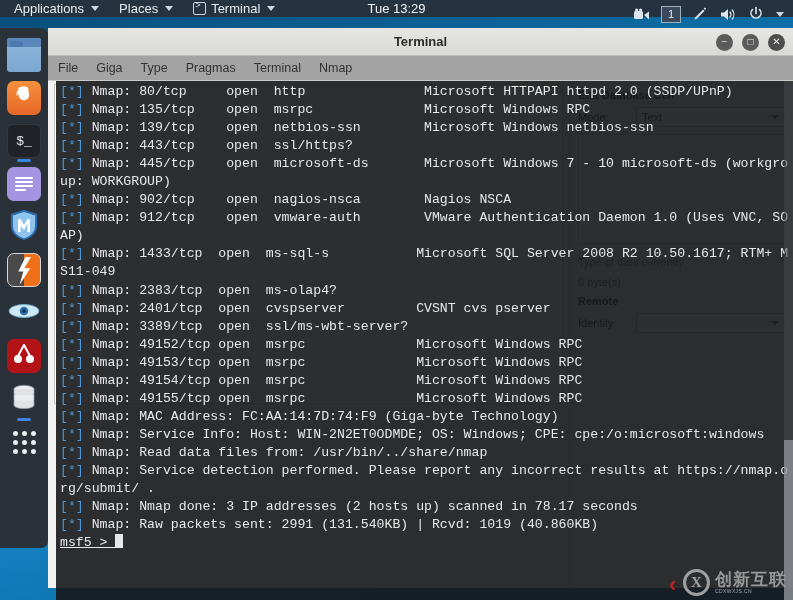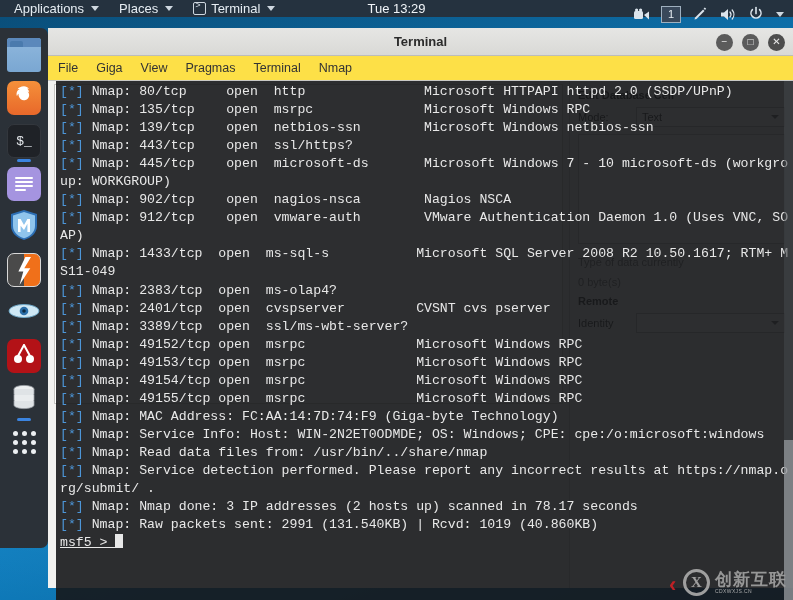--- a/index.html
+++ b/index.html
@@ -263,21 +263,21 @@
   }
   .tw-btn {
     width: 17px; height: 17px; border-radius: 50%;
     background: #5b5b5b; color: #e9e9e9;
     display: flex; align-items: center; justify-content: center;
     font-size: 10px; line-height: 1;
   }
   .tw-btn.close { background: #4d4d4d; }
   .term-menubar {
     height: 25px;
-    background: #fde047;
+    background: #a3a3a3;
     border-bottom: 1px solid #c9c9c5;
     display: flex; align-items: center;
     padding-left: 10px; gap: 18px;
     font-size: 12.5px; color: #333;
   }
   .term-body {
     flex: 1;
     background: rgba(22,23,25,0.90);
     position: relative;
     overflow: hidden;
@@ -408,21 +408,21 @@
       <div class="tw-btns">
         <div class="tw-btn">−</div>
         <div class="tw-btn">□</div>
         <div class="tw-btn close">✕</div>
       </div>
     </div>
 
     <div class="term-menubar">
       <span>File</span>
       <span>Giga</span>
-      <span>View</span>
+      <span>Type</span>
       <span>Pragmas</span>
       <span>Terminal</span>
       <span>Nmap</span>
     </div>
 
     <div class="term-body">
       <div class="term-text" id="term-text"><span class="ln"><span class="tok">[*]</span><span> Nmap: 80/tcp     open  http               Microsoft HTTPAPI httpd 2.0 (SSDP/UPnP)</span></span><span class="ln"><span class="tok">[*]</span><span> Nmap: 135/tcp    open  msrpc              Microsoft Windows RPC</span></span><span class="ln"><span class="tok">[*]</span><span> Nmap: 139/tcp    open  netbios-ssn        Microsoft Windows netbios-ssn</span></span><span class="ln"><span class="tok">[*]</span><span> Nmap: 443/tcp    open  ssl/https?</span></span><span class="ln"><span class="tok">[*]</span><span> Nmap: 445/tcp    open  microsoft-ds       Microsoft Windows 7 - 10 microsoft-ds (workgroup: WORKGROUP)</span></span><span class="ln"><span class="tok">[*]</span><span> Nmap: 902/tcp    open  nagios-nsca        Nagios NSCA</span></span><span class="ln"><span class="tok">[*]</span><span> Nmap: 912/tcp    open  vmware-auth        VMware Authentication Daemon 1.0 (Uses VNC, SOAP)</span></span><span class="ln"><span class="tok">[*]</span><span> Nmap: 1433/tcp  open  ms-sql-s           Microsoft SQL Server 2008 R2 10.50.1617; RTM+ MS11-049</span></span><span class="ln"><span class="tok">[*]</span><span> Nmap: 2383/tcp  open  ms-olap4?</span></span><span class="ln"><span class="tok">[*]</span><span> Nmap: 2401/tcp  open  cvspserver         CVSNT cvs pserver</span></span><span class="ln"><span class="tok">[*]</span><span> Nmap: 3389/tcp  open  ssl/ms-wbt-server?</span></span><span class="ln"><span class="tok">[*]</span><span> Nmap: 49152/tcp open  msrpc              Microsoft Windows RPC</span></span><span class="ln"><span class="tok">[*]</span><span> Nmap: 49153/tcp open  msrpc              Microsoft Windows RPC</span></span><span class="ln"><span class="tok">[*]</span><span> Nmap: 49154/tcp open  msrpc              Microsoft Windows RPC</span></span><span class="ln"><span class="tok">[*]</span><span> Nmap: 49155/tcp open  msrpc              Microsoft Windows RPC</span></span><span class="ln"><span class="tok">[*]</span><span> Nmap: MAC Address: FC:AA:14:7D:74:F9 (Giga-byte Technology)</span></span><span class="ln"><span class="tok">[*]</span><span> Nmap: Service Info: Host: WIN-2N2ET0ODMDE; OS: Windows; CPE: cpe:/o:microsoft:windows</span></span><span class="ln"><span class="tok">[*]</span><span> Nmap: Read data files from: /usr/bin/../share/nmap</span></span><span class="ln"><span class="tok">[*]</span><span> Nmap: Service detection performed. Please report any incorrect results at https://nmap.org/submit/ .</span></span><span class="ln"><span class="tok">[*]</span><span> Nmap: Nmap done: 3 IP addresses (2 hosts up) scanned in 78.17 seconds</span></span><span class="ln"><span class="tok">[*]</span><span> Nmap: Raw packets sent: 2991 (131.540KB) | Rcvd: 1019 (40.860KB)</span></span><span class="prompt-line"><span class="prompt">msf5 &gt; </span><span class="cursor"></span></span></div>
       <div class="term-scroll">
         <div class="thumb"></div>
       </div>

